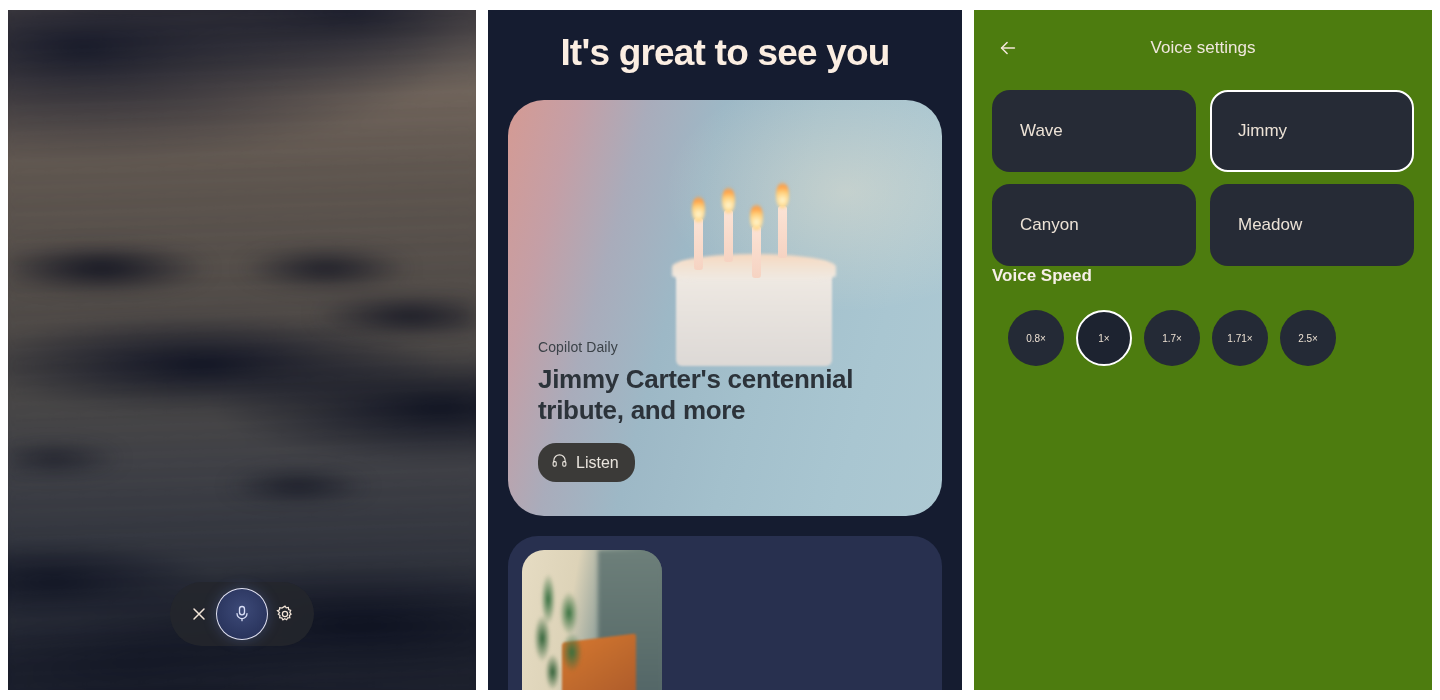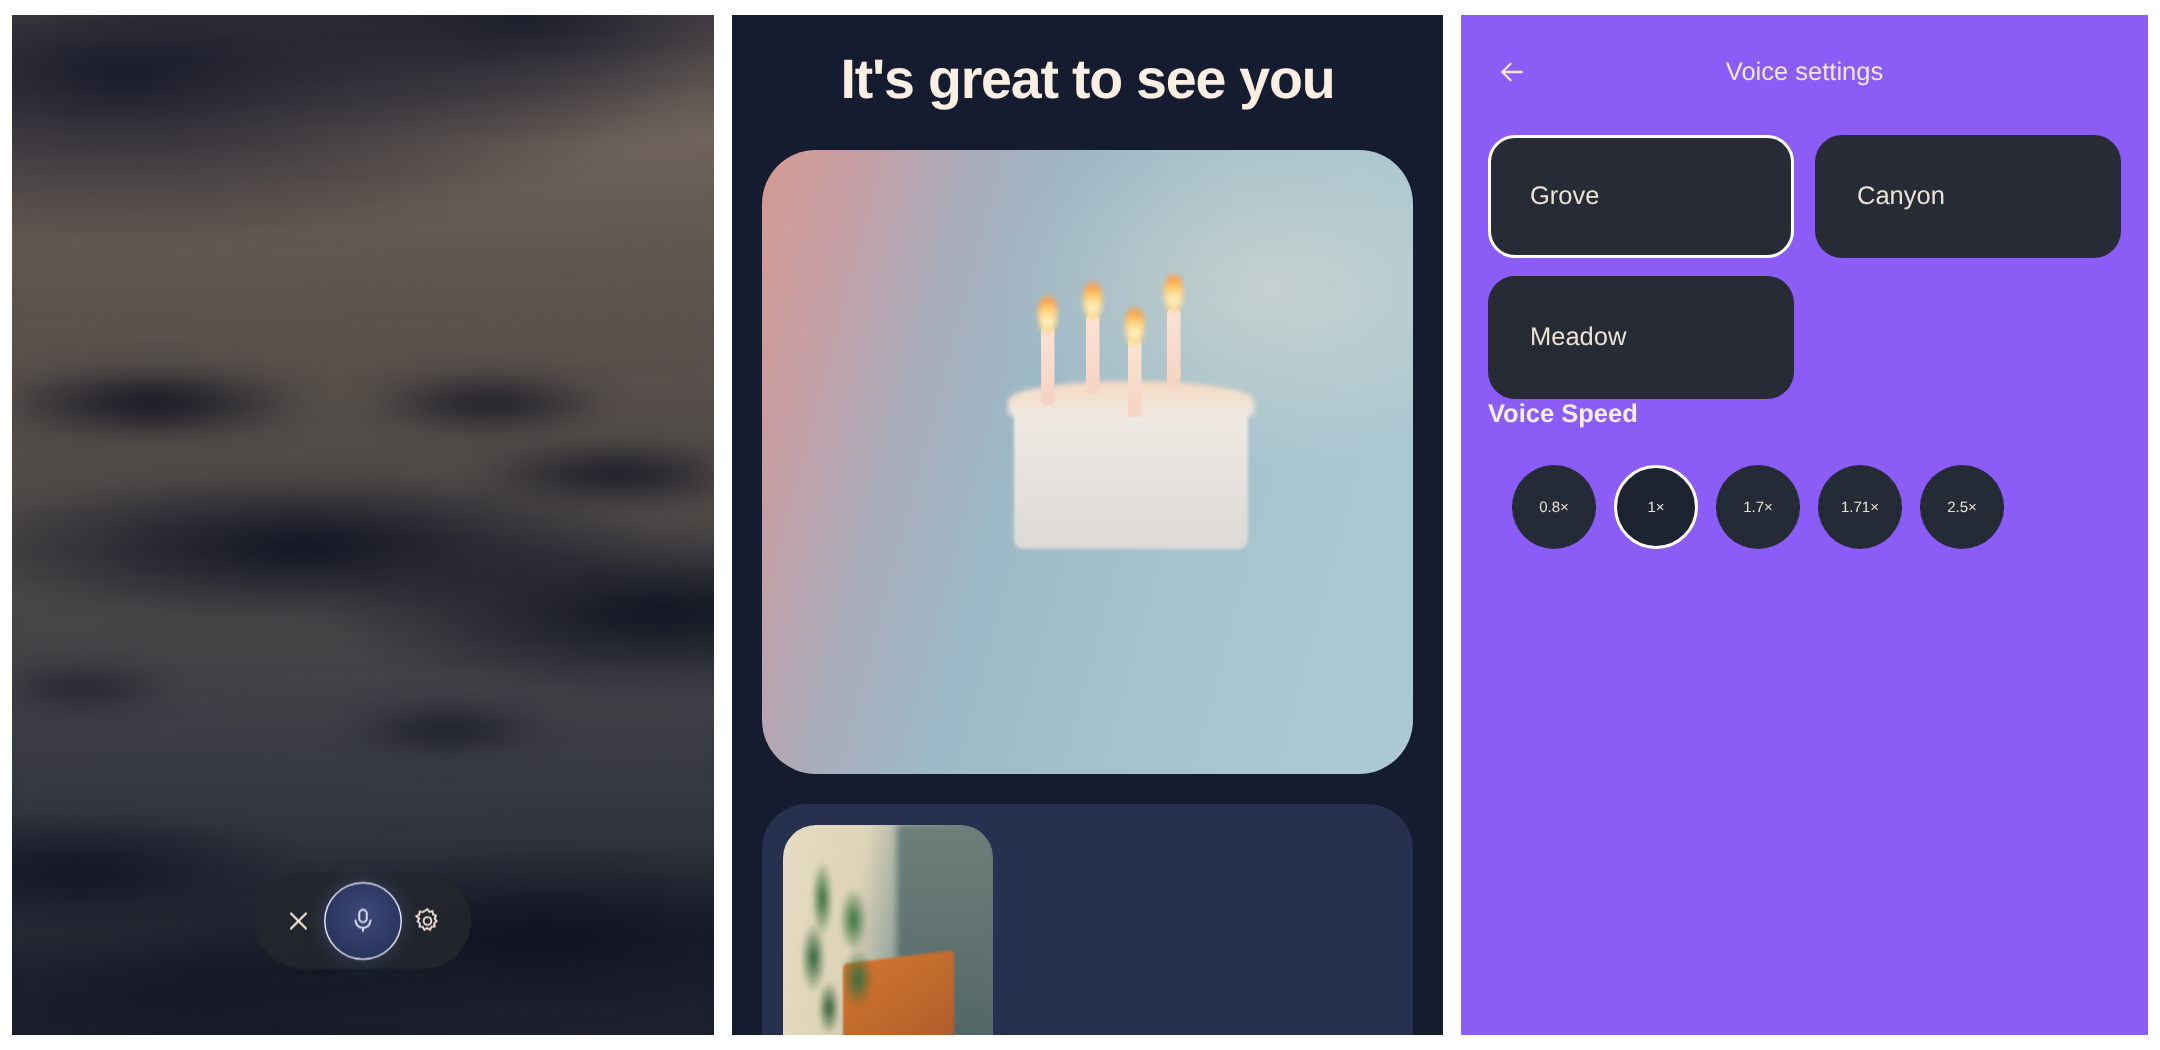--- a/index.html
+++ b/index.html
@@ -205,21 +205,21 @@
       radial-gradient(16% 24% at 22% 46%, #2b5f34 0%, rgba(43,95,52,0) 70%),
       radial-gradient(20% 20% at 62% 56%, #356f3e 0%, rgba(53,111,62,0) 70%),
       radial-gradient(14% 18% at 36% 70%, #2a5b32 0%, rgba(42,91,50,0) 72%);
     filter: blur(1.4px);
   }
 
   
   .panel-settings {
     position: relative;
     width: 458px; height: 680px;
-    background: #8b5cf6;
+    background: #4d7c0f;
     flex: 0 0 auto;
     padding: 0 18px;
   }
   .settings-header {
     position: relative;
     height: 76px;
     display: flex; align-items: center;
   }
   .back-btn {
     width: 32px; height: 32px;
@@ -312,20 +312,34 @@
         <div class="candle" style="left:36px;  top:12px;"></div>
         <div class="flame" style="left:34px;  top:-10px;"></div>
         <div class="candle" style="left:66px;  top:4px;"></div>
         <div class="flame" style="left:64px;  top:-19px;"></div>
         <div class="candle" style="left:94px;  top:20px;"></div>
         <div class="flame" style="left:92px;  top:-2px;"></div>
         <div class="candle" style="left:120px; top:0px;"></div>
         <div class="flame" style="left:118px; top:-24px;"></div>
       </div>
 
+      <div class="card-daily-text">
+        <div class="kicker">Copilot Daily</div>
+        <div class="headline">Jimmy Carter's centennial tribute, and more</div>
+        <button class="listen-btn">
+          <span>
+            <svg width="17" height="17" viewBox="0 0 24 24" fill="none" stroke="currentColor" stroke-width="1.6" stroke-linecap="round">
+              <path d="M4 14v-2a8 8 0 0 1 16 0v2"></path>
+              <rect x="3" y="13.5" width="4.4" height="6.5" rx="1.6"></rect>
+              <rect x="16.6" y="13.5" width="4.4" height="6.5" rx="1.6"></rect>
+            </svg>
+          </span>
+          <span>Listen</span>
+        </button>
+      </div>
     </div>
 
     <div class="card-resume">
       <div class="thumb">
         <div class="thumb-wall"></div>
         <div class="thumb-canvas"></div>
         <div class="thumb-plant"></div>
       </div>
 
     </div>
@@ -336,22 +350,25 @@
       <div class="back-btn">
         <svg width="22" height="22" viewBox="0 0 24 24" fill="none" stroke="currentColor" stroke-width="1.7" stroke-linecap="round" stroke-linejoin="round">
           <path d="M19 12H5"></path>
             <path d="M11 6 L5 12 L11 18"></path>
         </svg>
       </div>
       <div class="settings-title">Voice settings</div>
     </div>
 
     <div class="voice-grid">
+      <div class="voice-card">
+        <span>Wave</span>
+      </div>
       <div class="voice-card selected">
-        <span>Grove</span>
+        <span>Jimmy</span>
       </div>
       <div class="voice-card">
         <span>Canyon</span>
       </div>
       <div class="voice-card">
         <span>Meadow</span>
       </div>
     </div>
 
     <div class="section-label">Voice Speed</div>

